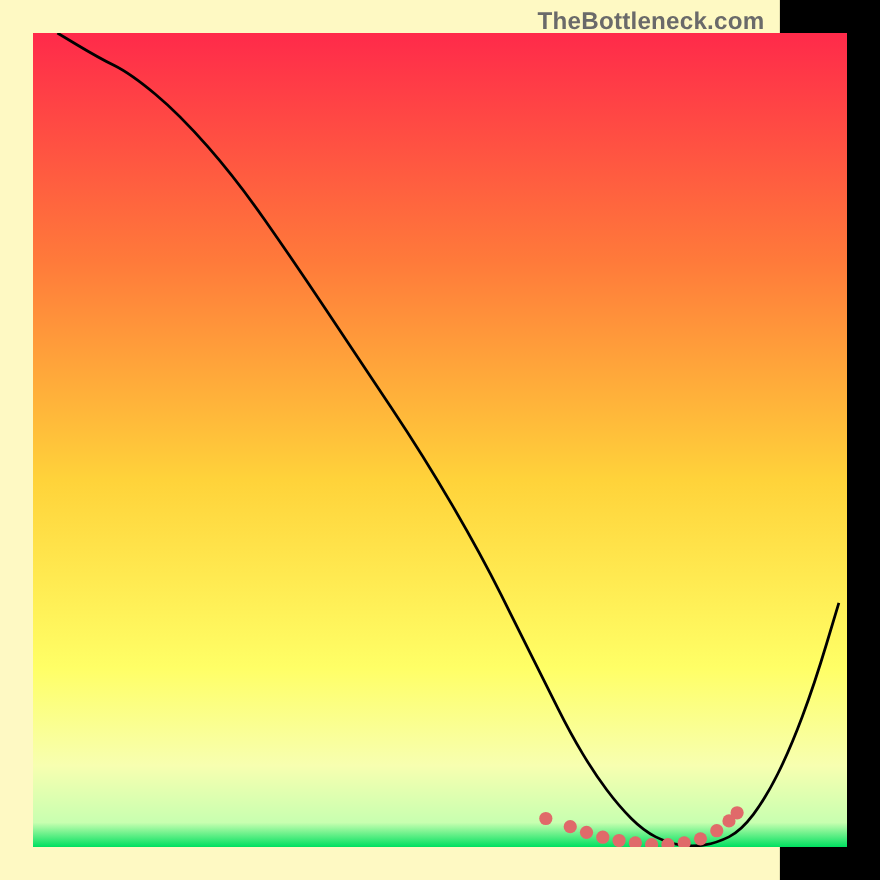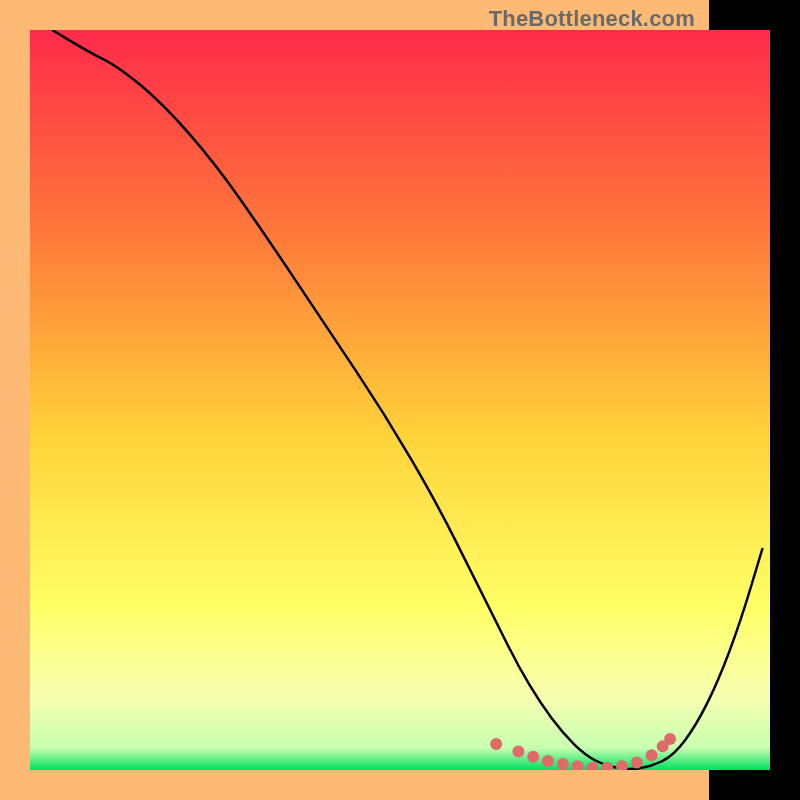--- a/index.html
+++ b/index.html
@@ -8,21 +8,21 @@
     background: #000;
     width: 800px;
     height: 800px;
     overflow: hidden;
     font-family: Arial, Helvetica, sans-serif;
   }
   .frame {
     position: relative;
     width: 709px;
     height: 800px;
-    background: #fdba74;
+    background: #fef9c3;
   }
   .watermark {
     position: absolute;
     top: 6px;
     right: 14px;
     color: #6a6a6a;
     font-size: 22px;
     font-weight: 600;
     letter-spacing: 0.2px;
     z-index: 5;

